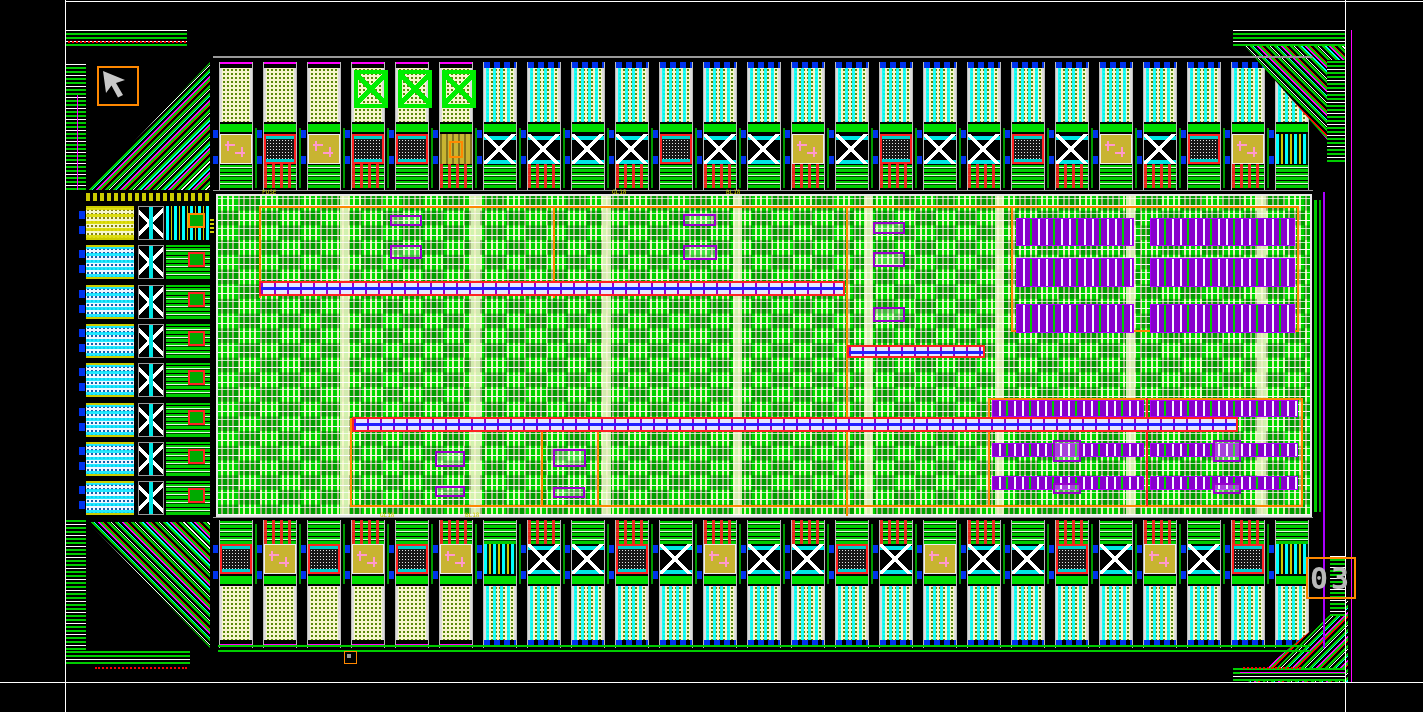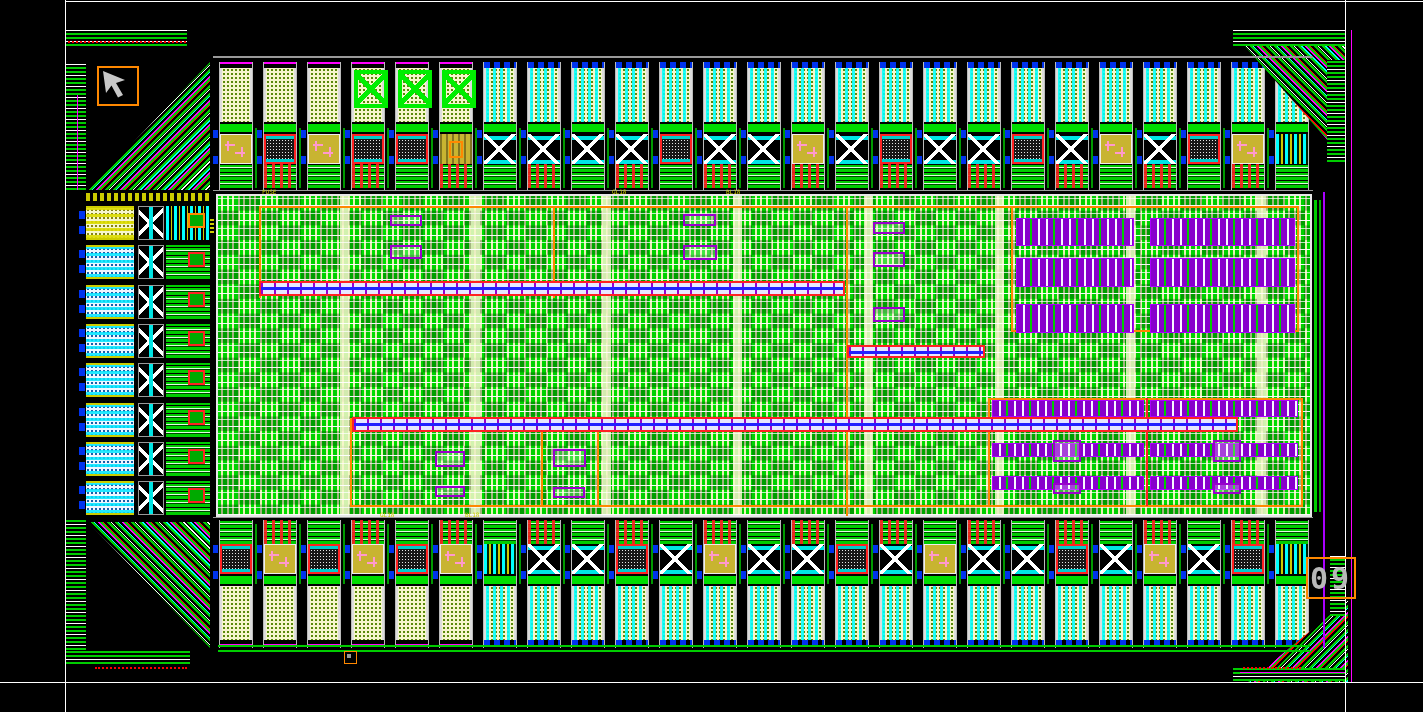--- a/index.html
+++ b/index.html
@@ -132,21 +132,21 @@
   <div id="arm-br-v" class="arm"></div>
 
   <div id="core"></div>
 
   <div id="arrow-box">
     <svg width="34" height="32" viewBox="0 0 34 32" style="position:absolute;left:0;top:0">
       <path d="M4 3 L26 12 L17 15 L24 27 L19 29.5 L12.5 17.5 L7 25 Z" fill="#c8c8c8"></path>
     </svg>
   </div>
   <div id="label02">
-    <span>09</span>
+    <span>03</span>
   </div>
   <div id="mini-marker"></div>
 
 <div class="frame" style="left: 65px; top: 0px; width: 1px; height: 712px; background: rgb(255, 255, 255);"></div>
     <div class="frame" style="left: 65px; top: 1px; width: 1358px; height: 1px; background: rgb(255, 255, 255);"></div>
     <div class="frame" style="left: 0px; top: 682px; width: 1423px; height: 1px; background: rgb(255, 255, 255);"></div>
     <div class="frame" style="left: 1345px; top: 0px; width: 1px; height: 712px; background: rgb(255, 255, 255);"></div>
     <div class="frame" style="left: 1351px; top: 30px; width: 1px; height: 652px; background: rgb(255, 0, 255);"></div>
     <div class="frame" style="left: 77px; top: 95px; width: 1px; height: 95px; background: rgb(255, 0, 255);"></div>
     <div class="frame" style="left: 213px; top: 56px; width: 1100px; height: 2px; background: rgb(153, 153, 153);"></div>

